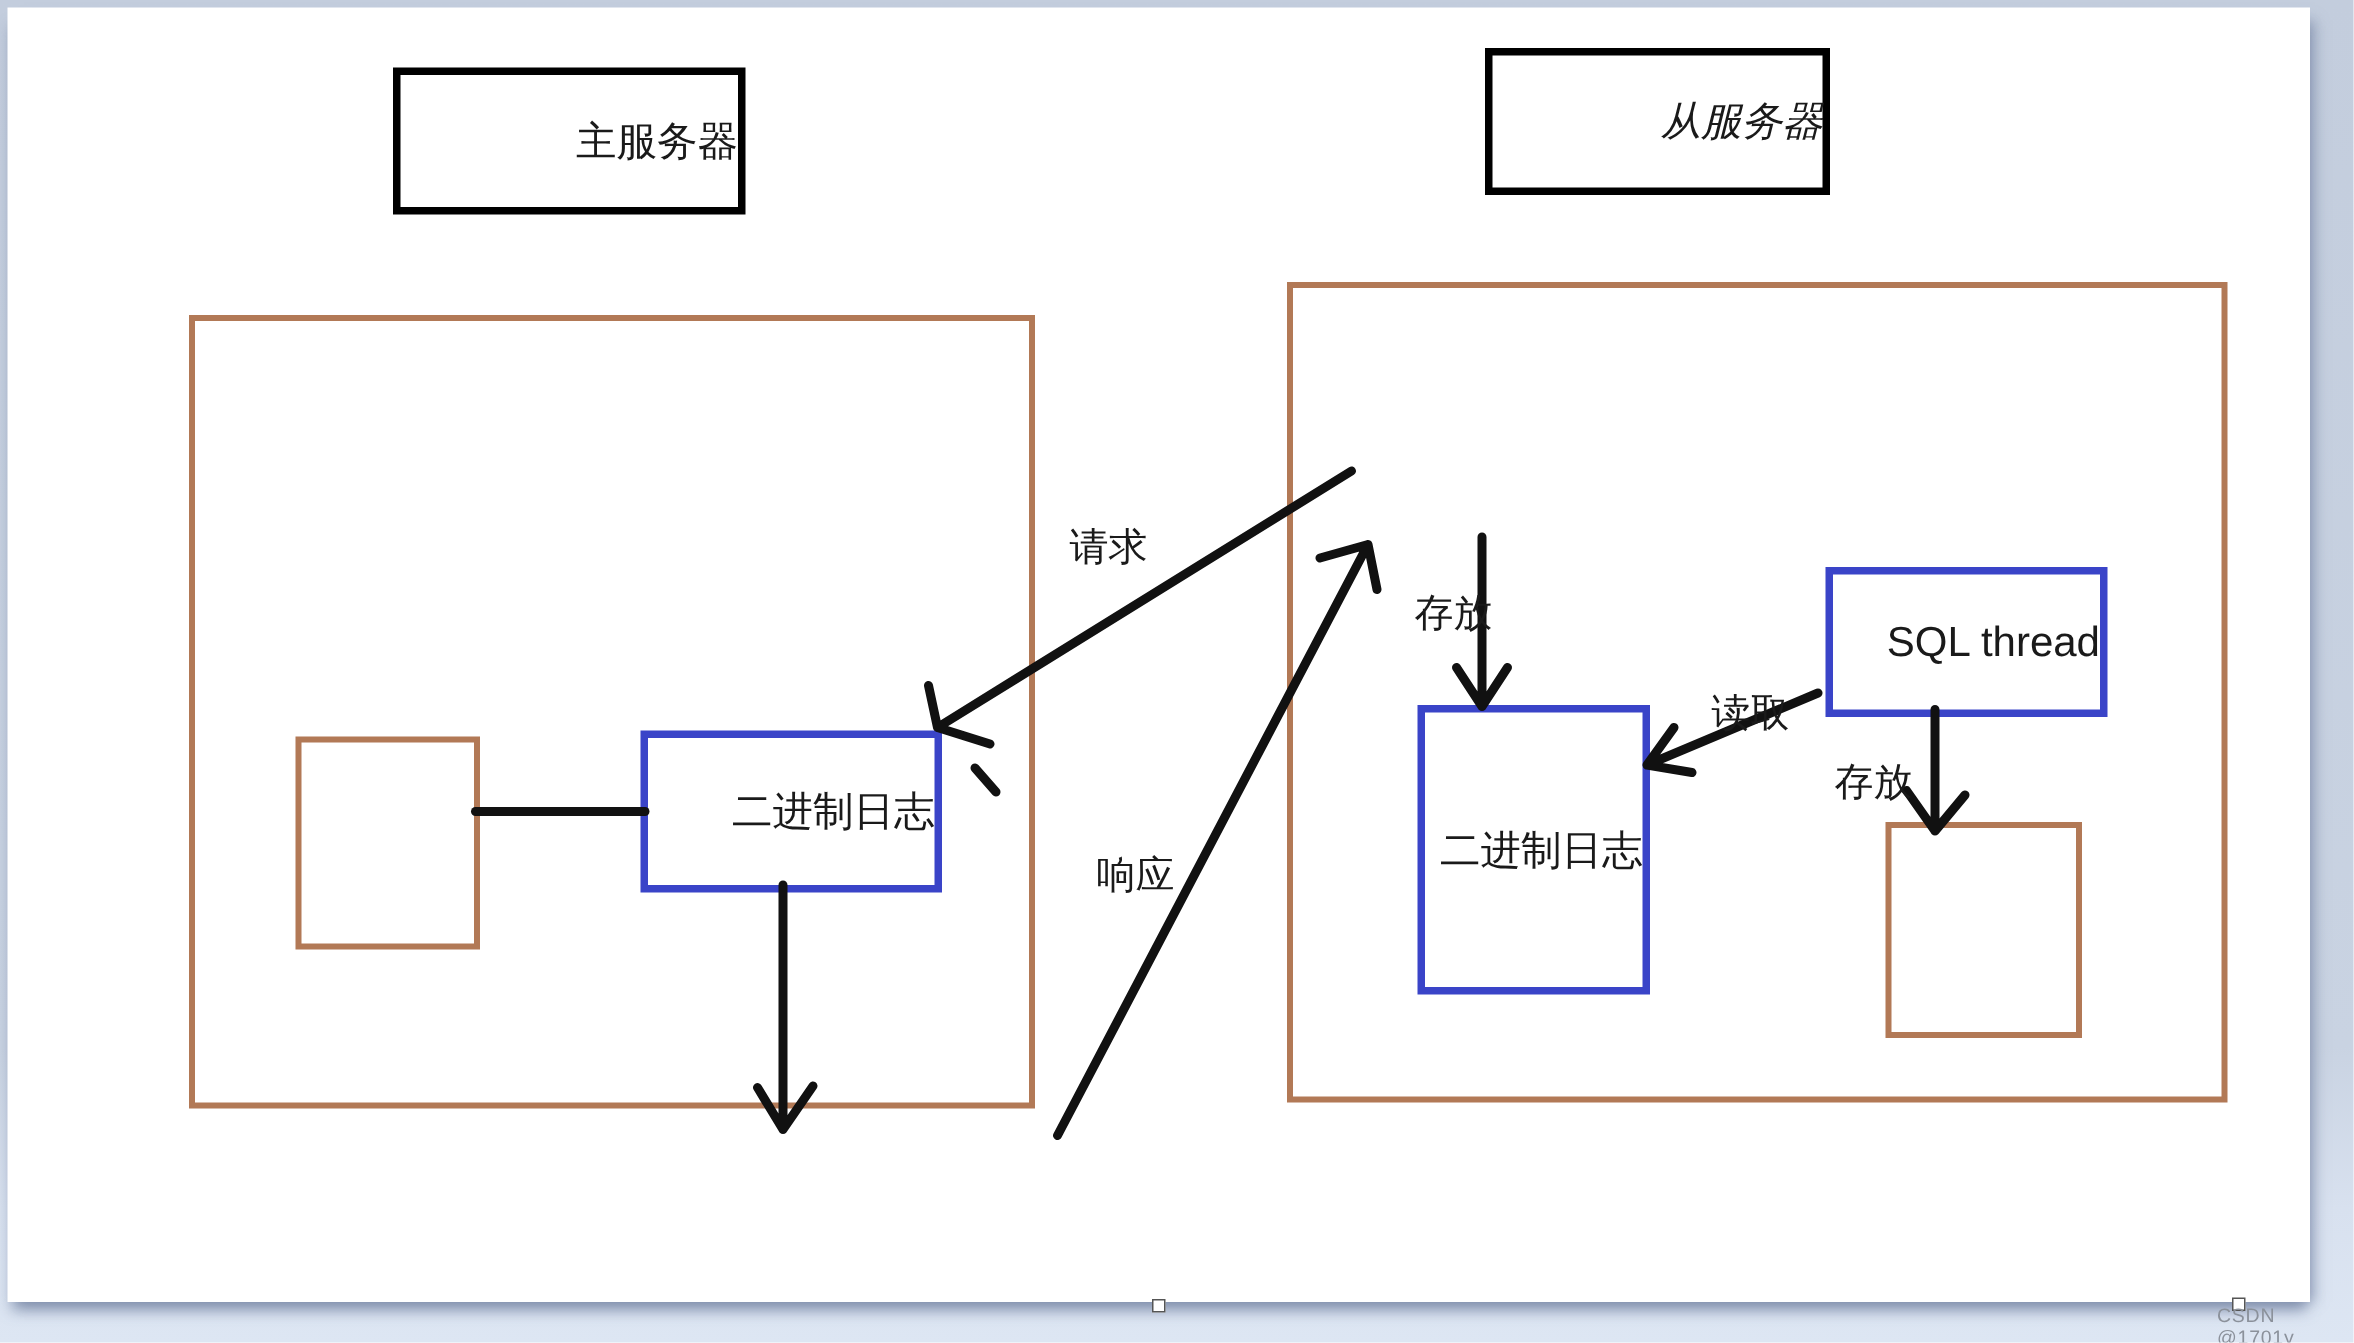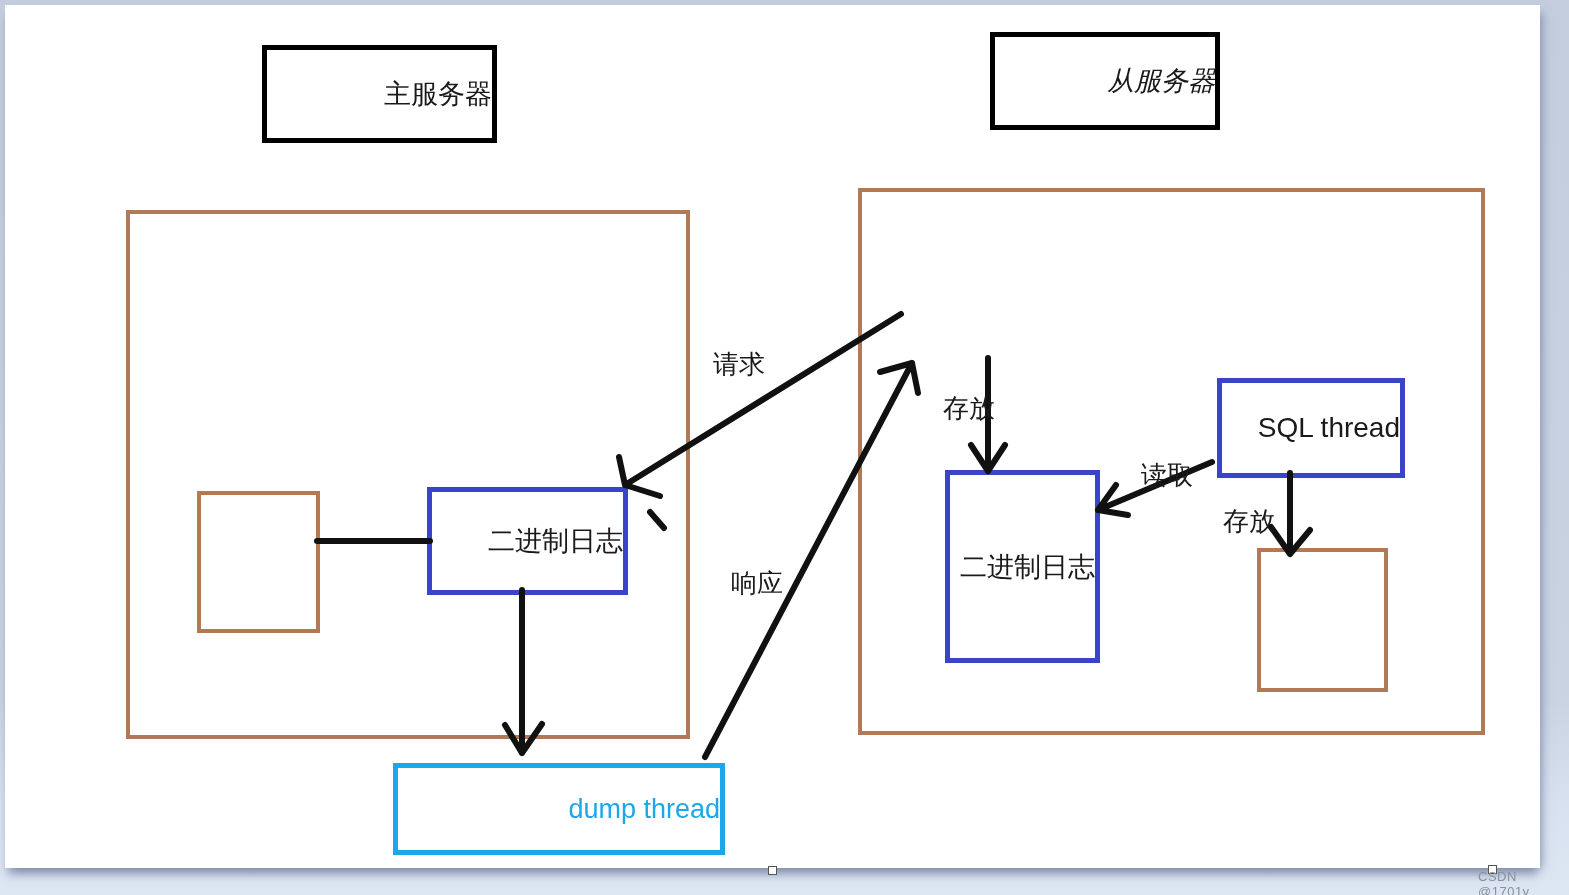--- a/index.html
+++ b/index.html
@@ -45,23 +45,20 @@
     <span>主服务器</span>
   </div>
   <div class="box title-box" style="left:985px;top:27px;width:230px;height:98px;font-style:italic;">
     <span>从服务器</span>
   </div>
 
   <div class="box plain-brown" style="left:192px;top:486px;width:123px;height:142px;"></div>
   <div class="box node-blue" style="left:422px;top:482px;width:201px;height:108px;">
     <span>二进制日志</span>
   </div>
-  <div class="box node-cyan" style="left:388px;top:758px;width:332px;height:92px;">
-    <span>dump thread</span>
-  </div>
 
   <div class="box node-blue" style="left:1212px;top:373px;width:188px;height:100px;font-size:28px;">
     <span>SQL thread</span>
   </div>
   <div class="box node-blue" style="left:940px;top:465px;width:155px;height:193px;">
     <span>二进制日志</span>
   </div>
   <div class="box plain-brown" style="left:1252px;top:543px;width:131px;height:144px;"></div>
 
   <svg class="arrows" width="1535" height="863" viewBox="0 0 1535 863" stroke="#111111" stroke-width="6" fill="none" stroke-linecap="round">

